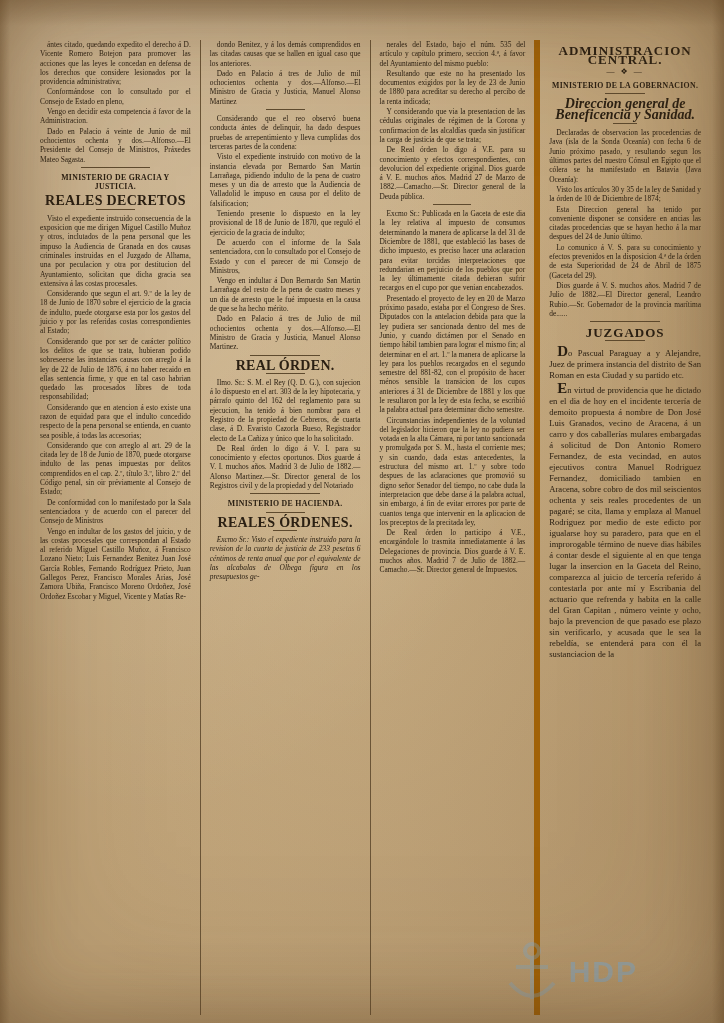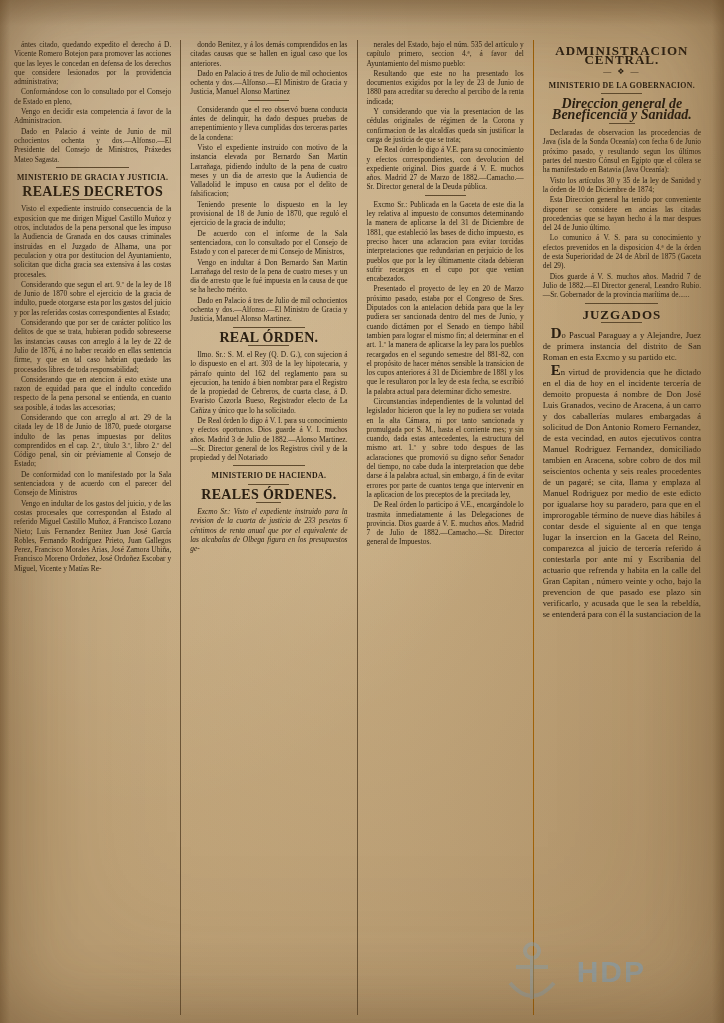--- a/index.html
+++ b/index.html
@@ -20,39 +20,39 @@
       radial-gradient(ellipse at 50% 50%, rgba(214,190,150,0.55), rgba(186,157,115,0.75) 75%),
       linear-gradient(165deg,#d7c19b 0%, #c7ac81 35%, #bfa377 60%, #cdb489 100%);
   }
   .vignette{
     position:absolute;inset:0;
     box-shadow: inset 0 0 70px rgba(90,62,30,0.45), inset 0 0 160px rgba(90,62,30,0.25);
     pointer-events:none;
   }
   .page{
     position:absolute;inset:0;
-    padding:40px 14px 8px 5px;
+    padding:40px 14px 8px 31px;
     box-sizing:border-box;
   }
   .cols{
     display:flex;
     height:975px;
     gap:0;
   }
   .col{
     box-sizing:border-box;
     padding:0 9px;
     font-size:7.4px;
     line-height:9.3px;
     text-align:justify;
     overflow:hidden;
   }
   .col.c1{width:25%;}
   .col.c2{width:25%;}
-  .col.c3{width:25%;border-right:1px solid #a16207;}
+  .col.c3{width:25%;border-right:6px solid #a16207;}
   .col.c4{width:25%;}
   .col.c1,.col.c2{border-right:1px solid #6a5436;}
   p{margin:0 0 1px 0;text-indent:7px;}
   p.noind{text-indent:0;}
   .sec-head{
     text-align:center;
     font-weight:bold;
     letter-spacing:0.3px;
     margin:5px 0 2px 0;
     font-size:14px;
@@ -87,21 +87,21 @@
   .juzg p{text-indent:8px;}
   
   .watermark{
     position:absolute;
     right:74px;bottom:10px;
     width:150px;height:80px;
     opacity:0.5;
     pointer-events:none;
   }
   .wm-text{
-    position:absolute;right:78px;bottom:34px;
+    position:absolute;right:86px;bottom:34px;
     font-family:"Liberation Sans", sans-serif;
     font-weight:bold;font-size:30px;letter-spacing:2px;
     color:#7fa8c9;opacity:0.55;
   }
   .fold{
     position:absolute;left:0;top:0;bottom:0;width:10px;
     background:linear-gradient(90deg, rgba(90,62,30,0.35), rgba(90,62,30,0));
     pointer-events:none;
   }
   .fold-r{
@@ -185,21 +185,21 @@
       <hr class="rule tiny">
       <p>Declaradas de observacion las procedencias de Java (isla de la Sonda Oceanía) con fecha 6 de Junio próximo pasado, y resultando segun los últimos partes  del  nuestro  Cónsul en Egipto que el cólera se ha manifestado en Batavia (Java Oceanía):</p>
       <p>Visto los artículos 30 y 35 de la ley de Sanidad y la órden de 10 de Diciembre de 1874;</p>
       <p>Esta Direccion general ha tenido por conveniente disponer se considere en ancias las citadas procedencias que se hayan hecho á la mar despues del 24 de Junio último.</p>
       <p>Lo comunico á V. S. para  su conocimiento y efectos prevenidos en la disposicion 4.ª de la órden de esta Superioridad de 24 de Abril de 1875 (Gaceta del 29).</p>
       <p>Dios guarde á V. S. muchos años. Madrid 7 de Julio de 1882.—El Director general, Leandro Rubio.—Sr. Gobernador de la provincia marítima de......</p>
       <hr class="rule">
       <div class="boxhead">JUZGADOS</div>
       <hr class="rule short">
       <div class="juzg">
-        <p class="dropcap-par noind">Do Pascual Paraguay a y Alejandre, Juez de primera instancia del distrito de San Roman  en esta Excmo y su partido etc.</p>
+        <p class="dropcap-par noind">Do Pascual Paraguay a y Alejandre, Juez de primera instancia del distrito de San Roman  en esta Ciudad y su partido etc.</p>
         <p class="dropcap-par">En virtud de providencia que he dictado en  el dia de hoy en el incidente tercería de demoito propuesta á nombre de Don José Luis Granados, vecino de Aracena, á un carro y dos caballerías mulares embargadas á solicitud de Don Antonio Romero Fernandez, de esta vecindad, en autos ejecutivos contra Manuel Rodriguez Fernandez, domiciliado tambien en Aracena, sobre cobro de dos mil seiscientos ochenta y seis reales procedentes de un pagaré; se cita, llama y emplaza al Manuel Rodriguez por medio de este edicto por igualarse hoy su paradero, para que en el improrogable término de nueve dias hábiles á contar desde el siguiente al en que tenga lugar la insercion en la Gaceta del Reino, comparezca al juicio de tercería referido á contestarla por ante mí y Escribania del actuario que refrenda y habita en la calle del Gran Capitan , número veinte y ocho, bajo la prevencion de que pasado ese plazo sin verificarlo, y acusada que le sea la rebeldía, se entenderá para con él la sustanciacion de la</p>
       </div>
     </div>
 
   </div>
 </div>
 
 <svg class="watermark" viewBox="0 0 150 80">
   <g fill="none" stroke="#7fa8c9" stroke-width="4" opacity="0.75">
     <circle cx="32" cy="18" r="7"></circle>

